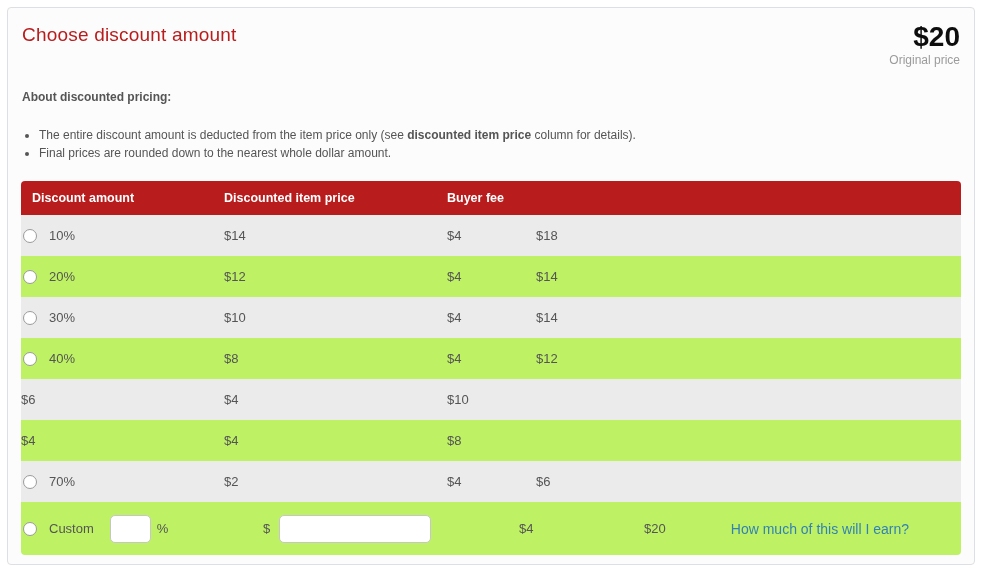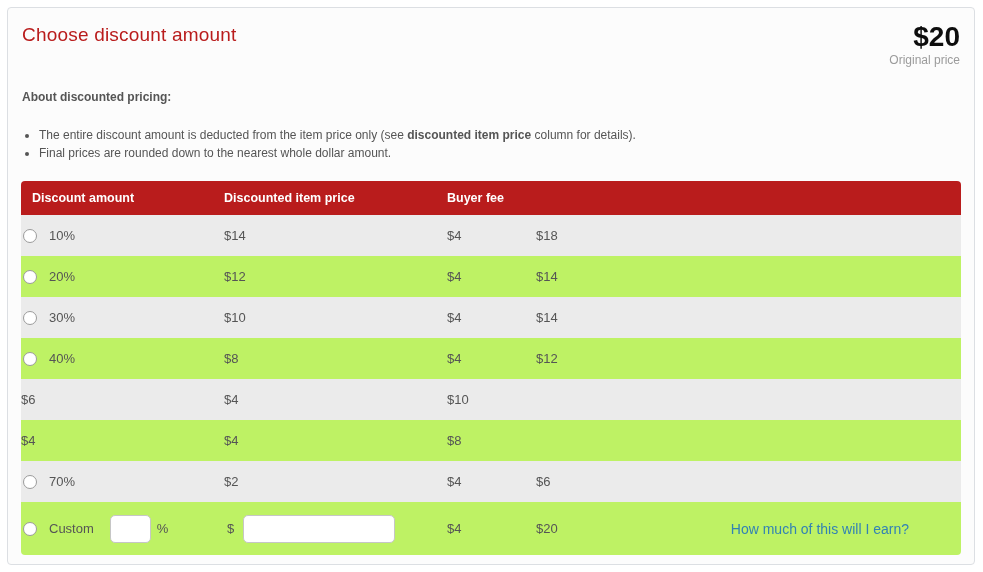--- a/index.html
+++ b/index.html
@@ -33,21 +33,21 @@
   .t-row{ height:41px; }
   .t-row.odd{ background:#ebebeb; }
   .t-row.even{ background:#bef264; }
   .cell1{ display:flex; align-items:center; padding-left:2px; }
   .t-header .cell1{ padding-left:11px; }
   .radio{
     -webkit-appearance:none; appearance:none;
     width:14px; height:14px; border:1px solid #9b9b9b; border-radius:50%;
     background:#fff; margin:0 12px 0 0; flex:0 0 auto; cursor:pointer;
   }
-  .custom-row{ height:53px; border-radius:0 0 4px 4px; }
+  .custom-row{ height:53px; border-radius:0 0 4px 4px;gap:36px; }
   .txt-input{
     height:28px; border:1px solid #c6c6c6; border-radius:5px; background:#fff;
     font-size:13px; color:#555; padding:0 6px; outline:none;
   }
   .pct-input{ width:41px; margin-left:16px; margin-right:6px; }
   .price-input{ width:152px; margin-left:9px; }
   .dollar-prefix{ padding-left:3px; }
   .cell4-custom{ display:flex; align-items:center; justify-content:space-between; padding-right:52px; }
   .earn-link{ font-size:14px; color:#3282b4; text-decoration:none; cursor:pointer; }
 </style>

